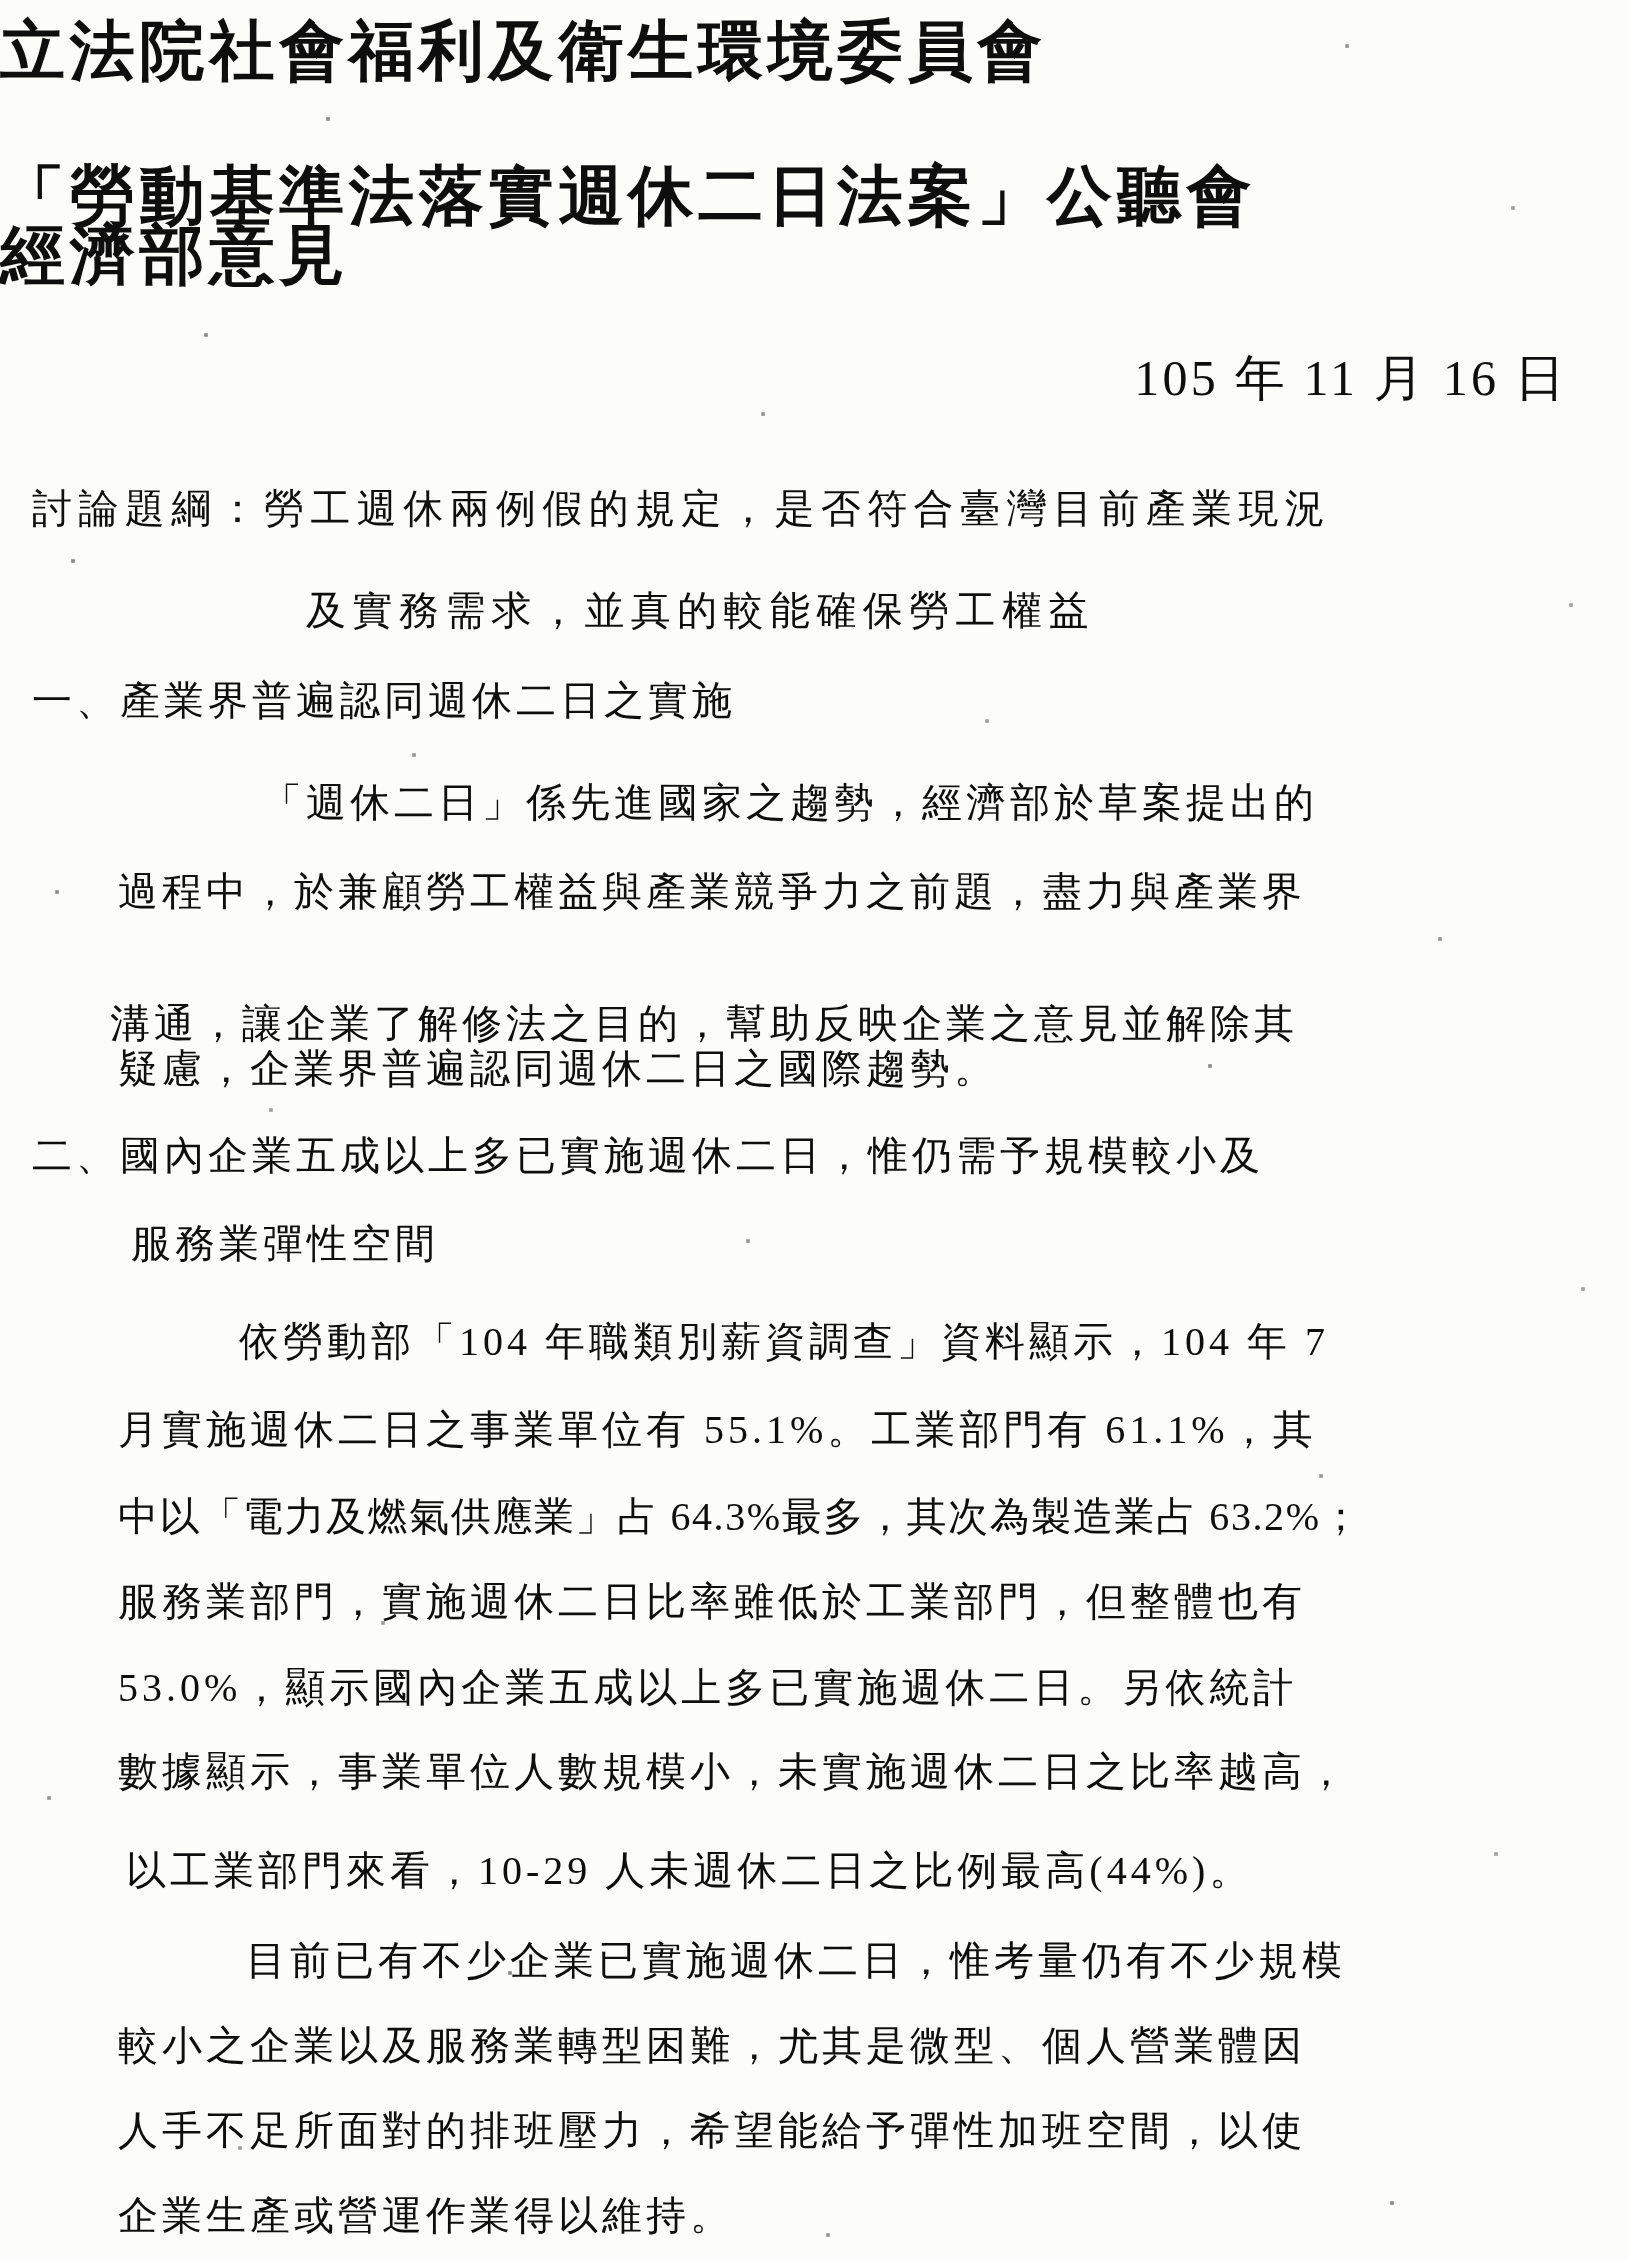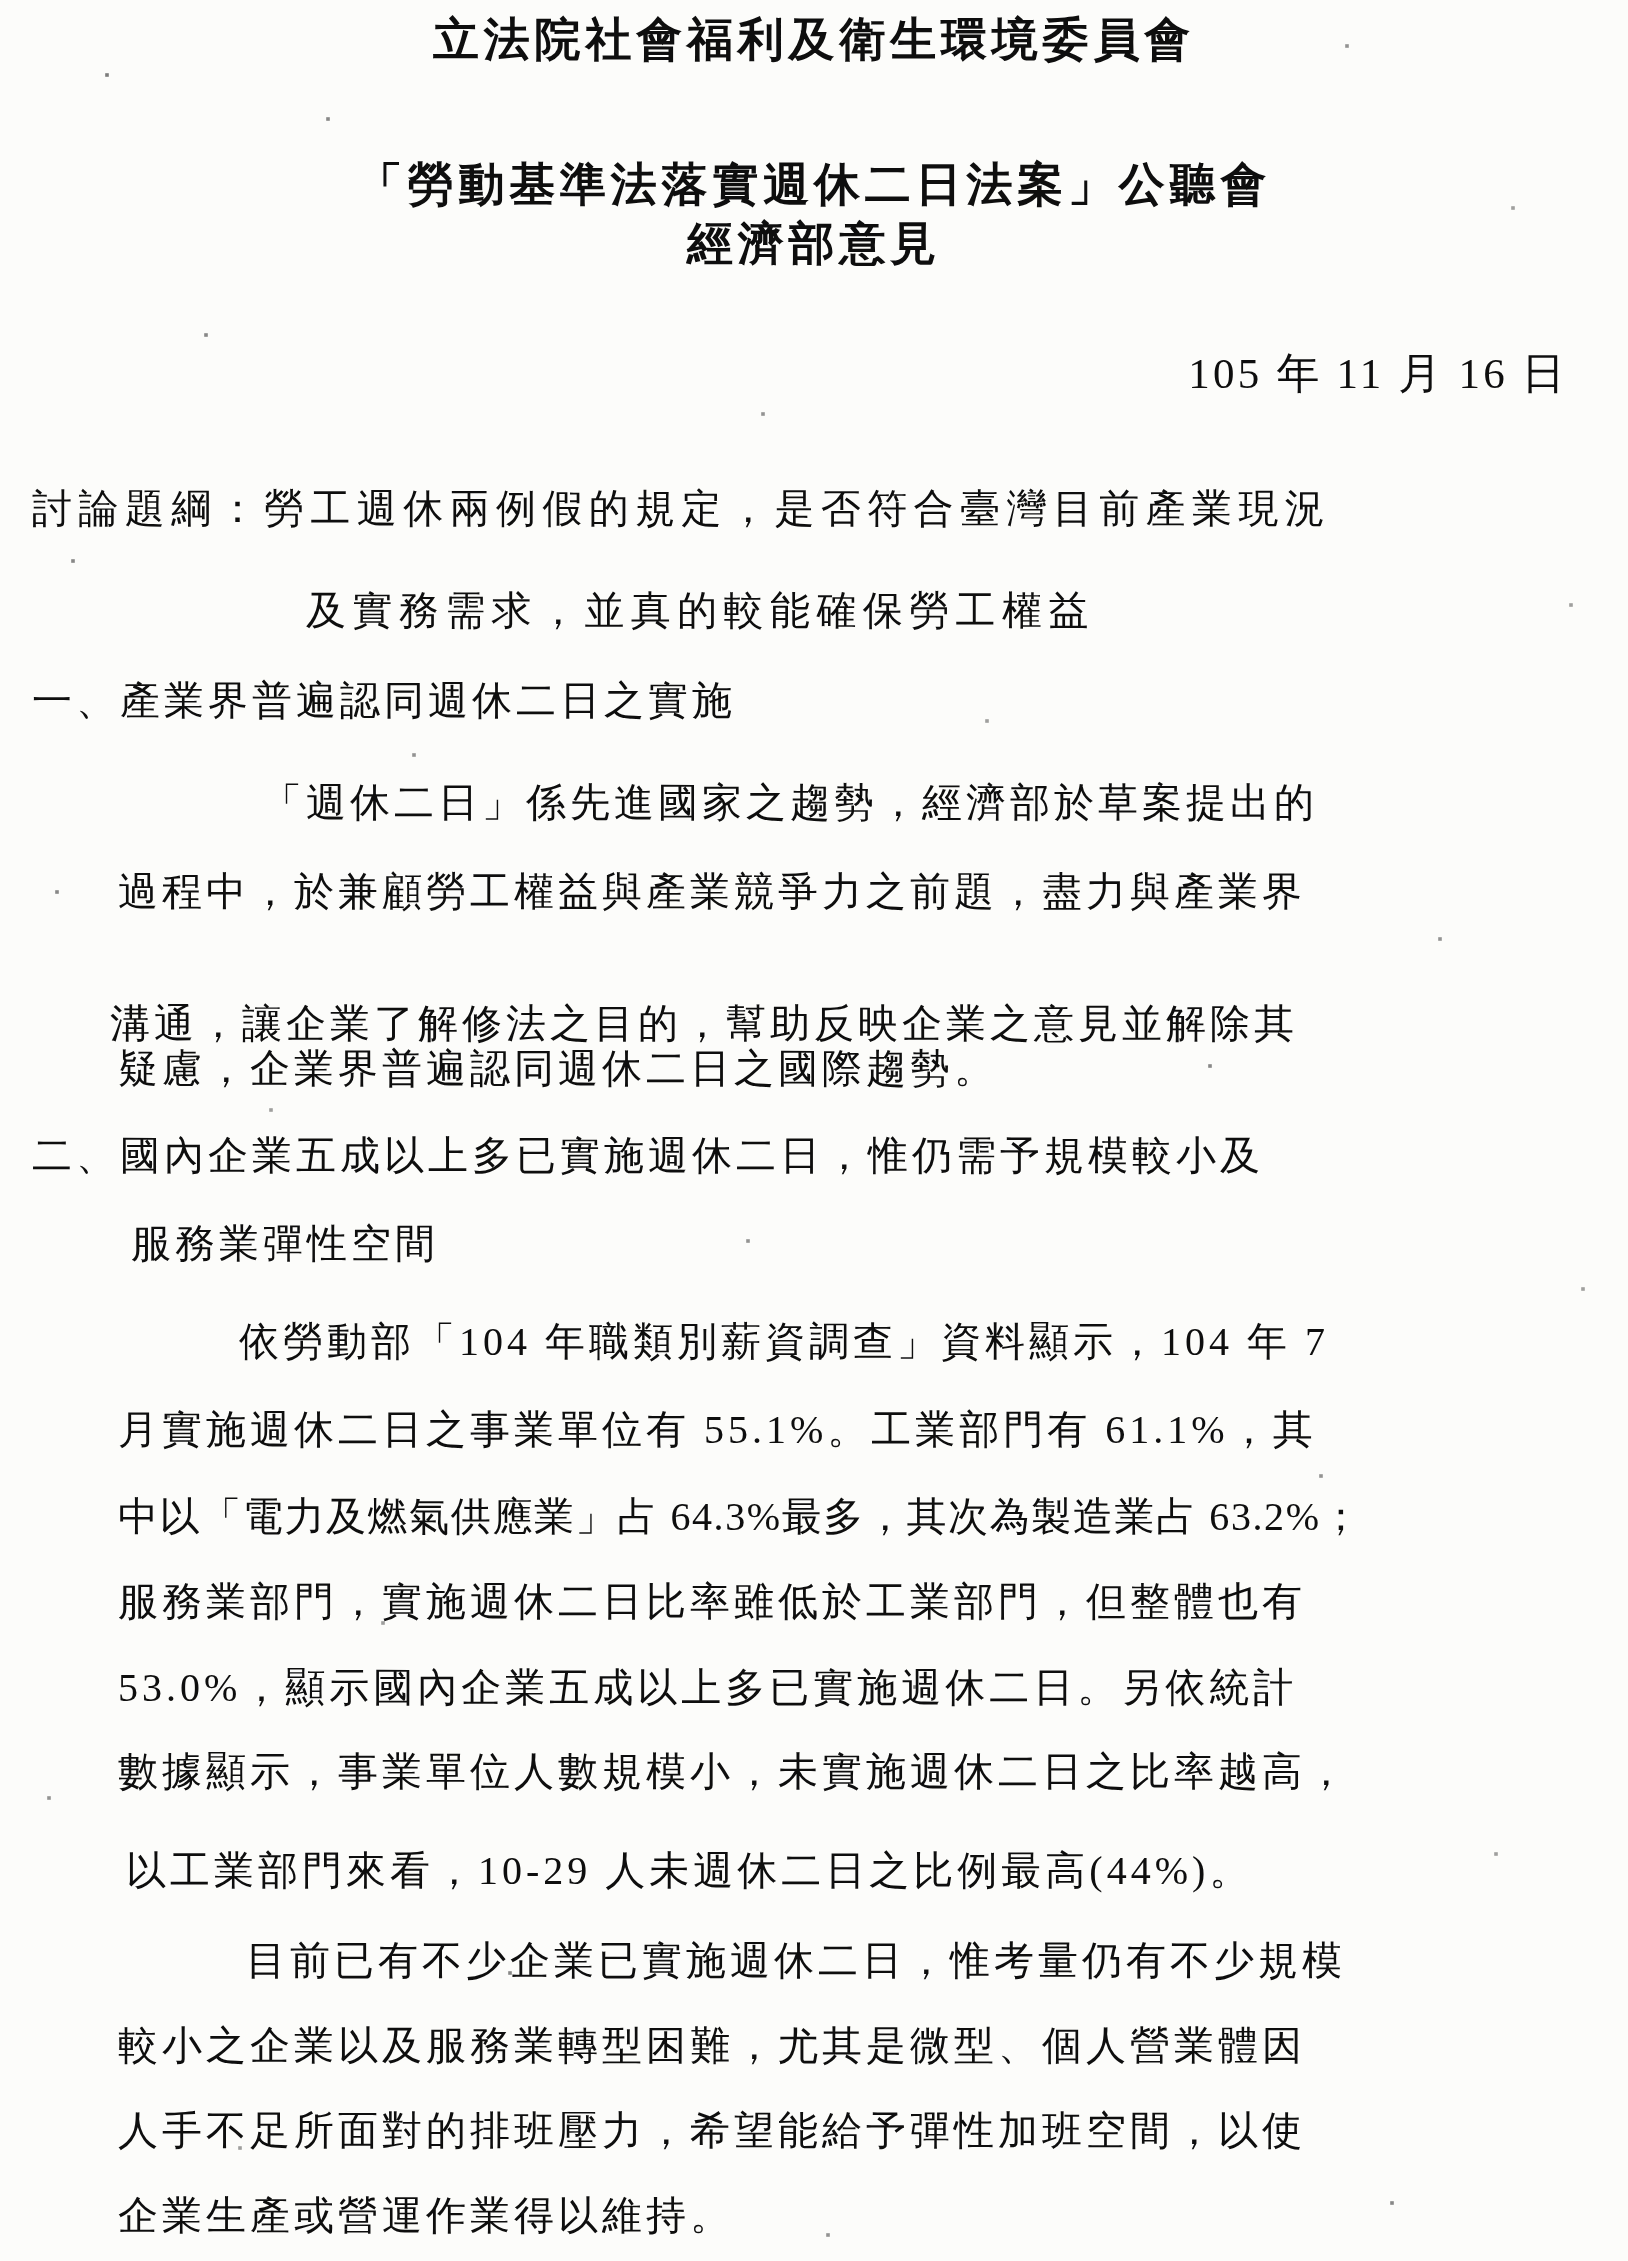--- a/index.html
+++ b/index.html
@@ -18,27 +18,26 @@
     overflow: hidden;
   }
   .ln {
     position: absolute;
     white-space: nowrap;
     line-height: 1.2;
   }
   .title-ln {
     left: 0;
     right: 0;
-    text-align: center;
-    font-size: 46px;
+    font-size: 65px;
     font-weight: 700;
     letter-spacing: 4.8px;
   }
   .date-ln {
-    font-size: 43px;
+    font-size: 50px;
     letter-spacing: 3.2px;
     text-align: right;
   }
   .body-ln {
     font-size: 40px;
     letter-spacing: 4px;
   }
   .wide-ls { letter-spacing: 6.4px; }
   
   .noise {

